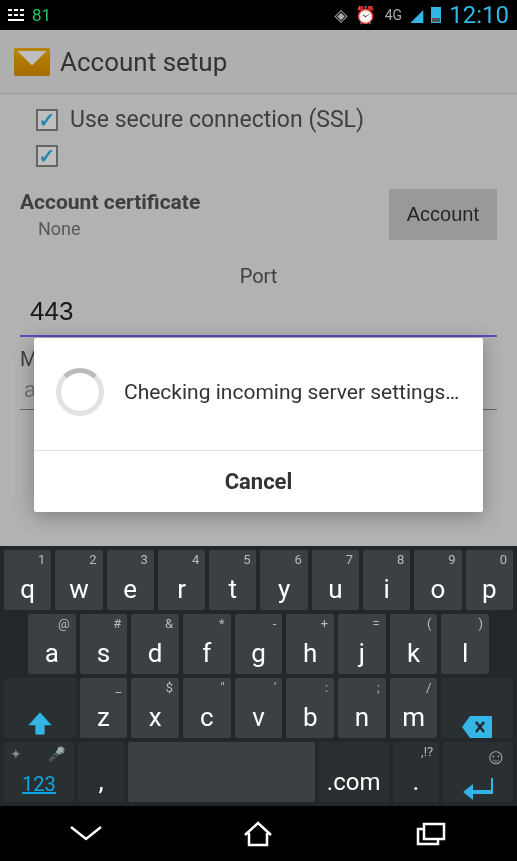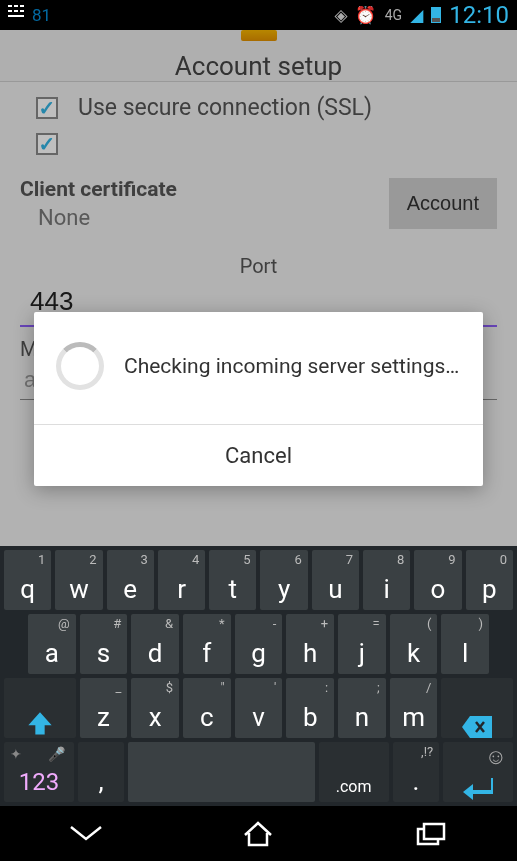--- a/index.html
+++ b/index.html
@@ -1,74 +1,74 @@
 <!DOCTYPE html>
 <html><head>
 <meta charset="utf-8">
 <style>
 * { margin: 0; padding: 0; box-sizing: border-box; }
 html, body { width: 517px; height: 861px; overflow: hidden; font-family: Roboto, Arial, sans-serif; background: #000; }
 
 .statusbar { height: 30px; background: #000; color: #33b5e5; display: flex; align-items: center; padding: 0 8px; font-size: 17px; justify-content: space-between; }
-.statusbar .left { display: flex; align-items: flex-start; gap: 6px; color: #0369a1; }
+.statusbar .left { display: flex; align-items: center; gap: 6px; color: #22c55e; }
 .statusbar .right { display: flex; align-items: center; gap: 8px; }
 .statusbar .right .gray { color: #aaa; }
 .statusbar .right .blue { color: #33b5e5; }
 .kb-icon { width: 18px; height: 12px; display: inline-block; background:
   linear-gradient(#fff,#fff) 0 0/4px 2px no-repeat,
   linear-gradient(#fff,#fff) 6px 0/4px 2px no-repeat,
   linear-gradient(#fff,#fff) 12px 0/4px 2px no-repeat,
   linear-gradient(#fff,#fff) 0 5px/4px 2px no-repeat,
   linear-gradient(#fff,#fff) 6px 5px/4px 2px no-repeat,
   linear-gradient(#fff,#fff) 12px 5px/4px 2px no-repeat,
   linear-gradient(#fff,#fff) 0 10px/16px 2px no-repeat; }
 
 .app { position: relative; height: 776px; background: #eee; }
-.titlebar { height: 52px; display: flex; align-items: center; gap: 10px; padding: 0 14px; background: #eaeaea; border-bottom: 1px solid #ccc; flex-direction: column; }
+.titlebar { height: 64px; display: flex; align-items: center; gap: 10px; padding: 0 14px; background: #eaeaea; border-bottom: 1px solid #ccc; }
 .mail-icon { width: 36px; height: 28px; background: linear-gradient(#f5b400,#e09000); position: relative; border-radius: 2px; }
 .mail-icon::before { content: ""; position: absolute; top: 3px; left: 3px; right: 3px; bottom: 10px; background: #fff; clip-path: polygon(0 0,100% 0,50% 100%); }
 .title { font-size: 26px; color: #444; }
 
 .content { padding: 6px 20px; color: #333; }
-.chk-row { display: flex; align-items: center; gap: 20px; padding: 6px 16px; }
+.chk-row { display: flex; align-items: center; gap: 12px; padding: 6px 16px; }
 .chk { width: 22px; height: 22px; border: 2px solid #888; background: #fff; display: flex; align-items: center; justify-content: center; }
 .chk.checked::after { content: "✓"; color: #33b5e5; font-weight: bold; font-size: 20px; line-height: 1; }
 .chk-label { font-size: 23px; color: #555; }
 
 .section { display: flex; align-items: center; justify-content: space-between; margin-top: 16px; }
 .section .lbls .lbl { font-size: 21px; font-weight: bold; color: #555; }
-.section .lbls .val { font-size: 22px; color: #777; margin-left: 18px; margin-top: 4px; }
+.section .lbls .val { font-size: 18px; color: #777; margin-left: 18px; margin-top: 4px; }
 .select-btn { background: #ccc; border: none; padding: 14px 18px; font-size: 20px; color: #333; }
 
 .port-label { margin-top: 24px; font-size: 20px; color: #555; text-align: center; }
 .port-input { width: 100%; border: none; border-bottom: 2px solid #8b5cf6; background: transparent; font-size: 26px; padding: 8px 10px; color: #222; }
 
 .m-label { margin-top: 10px; font-size: 20px; color: #555; }
 .a-input { width: 100%; border: none; border-bottom: 1px solid #888; background: transparent; font-size: 22px; padding: 6px 4px; color: #999; }
 
 .overlay { position: absolute; inset: 0; background: rgba(0,0,0,0.25); }
-.dialog { position: absolute; left: 34px; right: 34px; top: 282px; background: #fff; border-radius: 2px; box-shadow: 0 4px 20px rgba(0,0,0,0.3); }
+.dialog { position: absolute; left: 34px; right: 34px; top: 308px; background: #fff; border-radius: 2px; box-shadow: 0 4px 20px rgba(0,0,0,0.3); }
 .dialog-body { display: flex; align-items: center; gap: 20px; padding: 30px 22px 34px; }
 .spinner { width: 48px; height: 48px; border: 5px solid #e2e2e2; border-top-color: #bbb; border-radius: 50%; }
 .dialog-text { font-size: 21px; color: #333; }
 .dialog-sep { height: 1px; background: #ddd; }
-.dialog-btn { text-align: center; padding: 18px 4px; font-size: 22px; color: #333; }
+.dialog-btn { text-align: center; padding: 18px 4px; font-size: 22px; color: #333; font-weight: bold; }
 
 .keyboard { position: absolute; left: 0; right: 0; bottom: 0; background: #22272b; padding: 4px 2px 0; }
 .krow { display: flex; gap: 4px; margin-bottom: 4px; padding: 0 2px; }
 .key { background: #3a4043; color: #fff; border-radius: 2px; display: flex; flex-direction: column; justify-content: flex-end; align-items: center; position: relative; height: 60px; flex: 1; }
 .key .main { font-size: 26px; padding-bottom: 6px; }
 .key .alt { position: absolute; top: 2px; right: 6px; font-size: 13px; color: #bbb; }
 .key.dark { background: #2a2f32; }
 .key.wide15 { flex: 1.5; }
 .key.space { flex: 4; }
 .shift-svg { width: 28px; height: 28px; }
 .bksp { width: 30px; height: 22px; }
 .enter-svg { width: 30px; height: 26px; }
-.key123 .main { color: #f0abfc; font-size: 24px; }
+.key123 .main { color: #0ea5e9; font-size: 20px; text-decoration: underline; }
 .emoji { font-size: 22px; color: #aaa; }
 
 .navbar { height: 55px; background: #000; display: flex; align-items: center; justify-content: space-around; }
 .nav-icon { width: 34px; height: 28px; display: flex; align-items: center; justify-content: center; }
 </style>
 </head>
 <body>
 
 <div class="statusbar">
   <div class="left">
@@ -95,21 +95,21 @@
     <div class="chk-row">
       <span class="chk checked"></span>
       <span class="chk-label">Use secure connection (SSL)</span>
     </div>
     <div class="chk-row">
       <span class="chk checked"></span>
     </div>
 
     <div class="section">
       <div class="lbls">
-        <div class="lbl">Client certificate</div>
+        <div class="lbl">Account certificate</div>
         <div class="val">None</div>
       </div>
       <button class="select-btn">Account</button>
     </div>
 
     <div class="port-label">Port</div>
     <input class="port-input" value="443" style="">
 
     <div class="m-label">M</div>
     <input class="a-input" value="a" style="">
@@ -237,21 +237,21 @@
       <div class="key dark key123 wide15">
         <span style="position:absolute;top:4px;left:6px;font-size:14px;color:#888">✦</span>
         <span style="position:absolute;top:4px;right:8px;font-size:14px;color:#888">🎤</span>
         <span class="main">123</span>
       </div>
       <div class="key dark">
           <span class="main">,</span>
         </div>
       <div class="key space"></div>
       <div class="key dark wide15">
-          <span class="main" style="font-size:16px">.com</span>
+          <span class="main" style="font-size:24px">.com</span>
         </div>
       <div class="key dark">
         <span class="alt">,!?</span>
         <span class="main">.</span>
       </div>
       <div class="key dark wide15">
         <span class="emoji" style="position:absolute;top:2px;right:6px">☺</span>
         <svg class="enter-svg" viewBox="0 0 30 26">
             <path fill="#33b5e5" d="M28 2 V14 H10 V8 L0 16 L10 24 V18 H30 V2 Z"></path>
           </svg>

